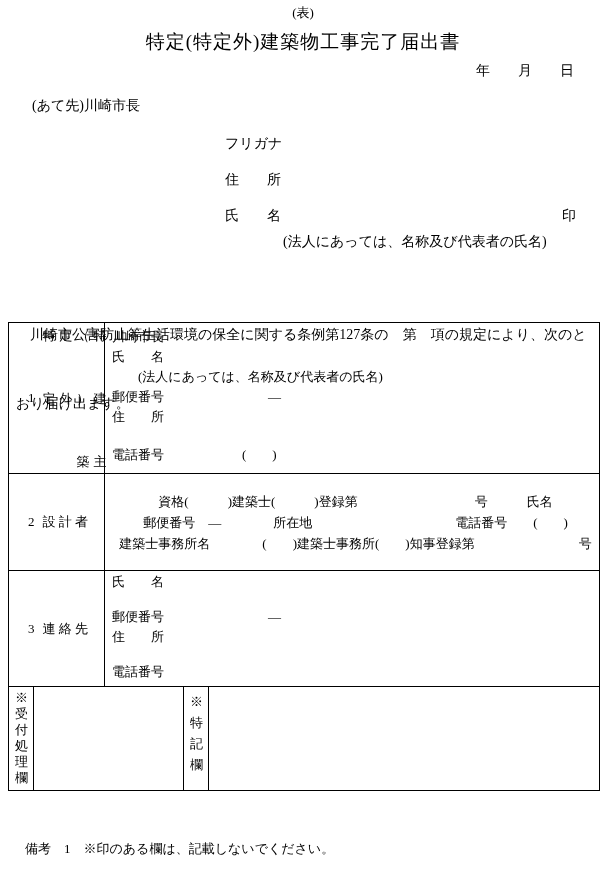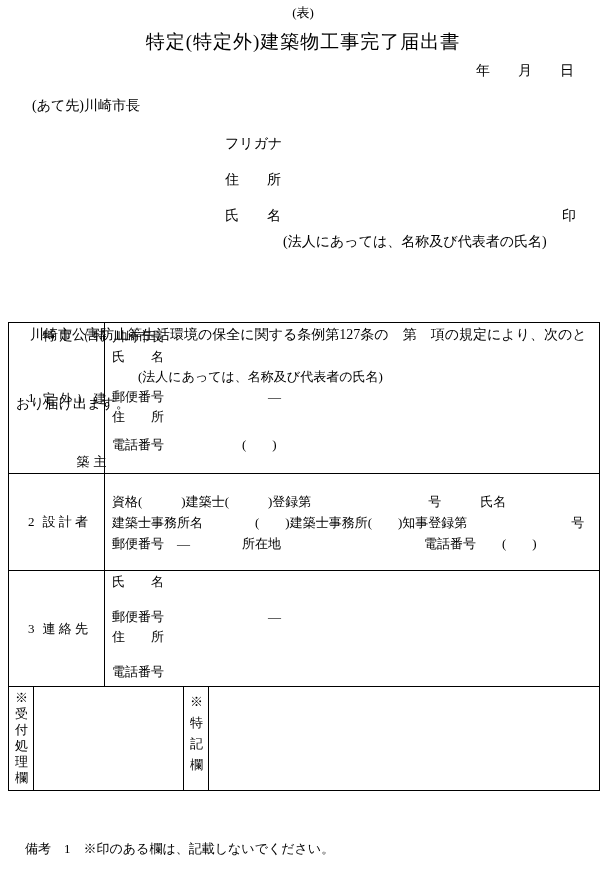--- a/index.html
+++ b/index.html
@@ -38,23 +38,23 @@
   .lcell {
     width:96px; border-right:1px solid #000; flex:0 0 auto;
     display:flex; align-items:center;
   }
   .lnum  { margin-left:19px; flex:0 0 auto; }
   .ltext { margin-left:8px;  white-space:pre; }
   .ltext.spread { letter-spacing:4px; line-height:21px;text-align:right; }
   .ccell { flex:1 1 auto; padding-left:7px; overflow:hidden; }
   .cline { white-space:pre; line-height:20px; }
   .row1 .ccell { padding-top:4px; }
-  .row1 .gap-before { margin-top:8px; }
+  .row1 .gap-before { margin-top:18px; }
   .row2 .ccell { padding-top:17px; }
-  .row2 .cline { line-height:21px; }
+  .row2 .cline { line-height:21px;text-align:center; }
   .row3 .ccell { padding-top:1px; }
   .row3 .gap-before { margin-top:15px; }
   .vcell {
     border-right:1px solid #000; flex:0 0 auto; width:25px;
     padding-left:6px; overflow:hidden;
   }
   .vtext { width:14px; word-break:break-all; white-space:normal; }
   .vtext.tight { line-height:16px; padding-top:3px; }
   .vtext.loose { line-height:21px; padding-top:4px; }
   .empty-cell-mid { width:150px; border-right:1px solid #000; flex:0 0 auto; }
@@ -103,22 +103,22 @@
     </div>
   </div>
 
   <div class="trow row2">
     <div class="lcell">
       <div class="lnum">2</div>
       <div class="ltext">設 計 者</div>
     </div>
     <div class="ccell">
       <div class="cline">資格(　　　)建築士(　　　)登録第　　　　　　　　　号　　　氏名</div>
+      <div class="cline">郵便番号　―　　　　所在地　　　　　　　　　　　電話番号　　(　　)</div>
       <div class="cline">建築士事務所名　　　　(　　)建築士事務所(　　)知事登録第　　　　　　　　号</div>
-      <div class="cline">郵便番号　―　　　　所在地　　　　　　　　　　　電話番号　　(　　)</div>
     </div>
   </div>
 
   <div class="trow row3">
     <div class="lcell">
       <div class="lnum">3</div>
       <div class="ltext">連 絡 先</div>
     </div>
     <div class="ccell">
       <div class="cline">氏　　名</div>

